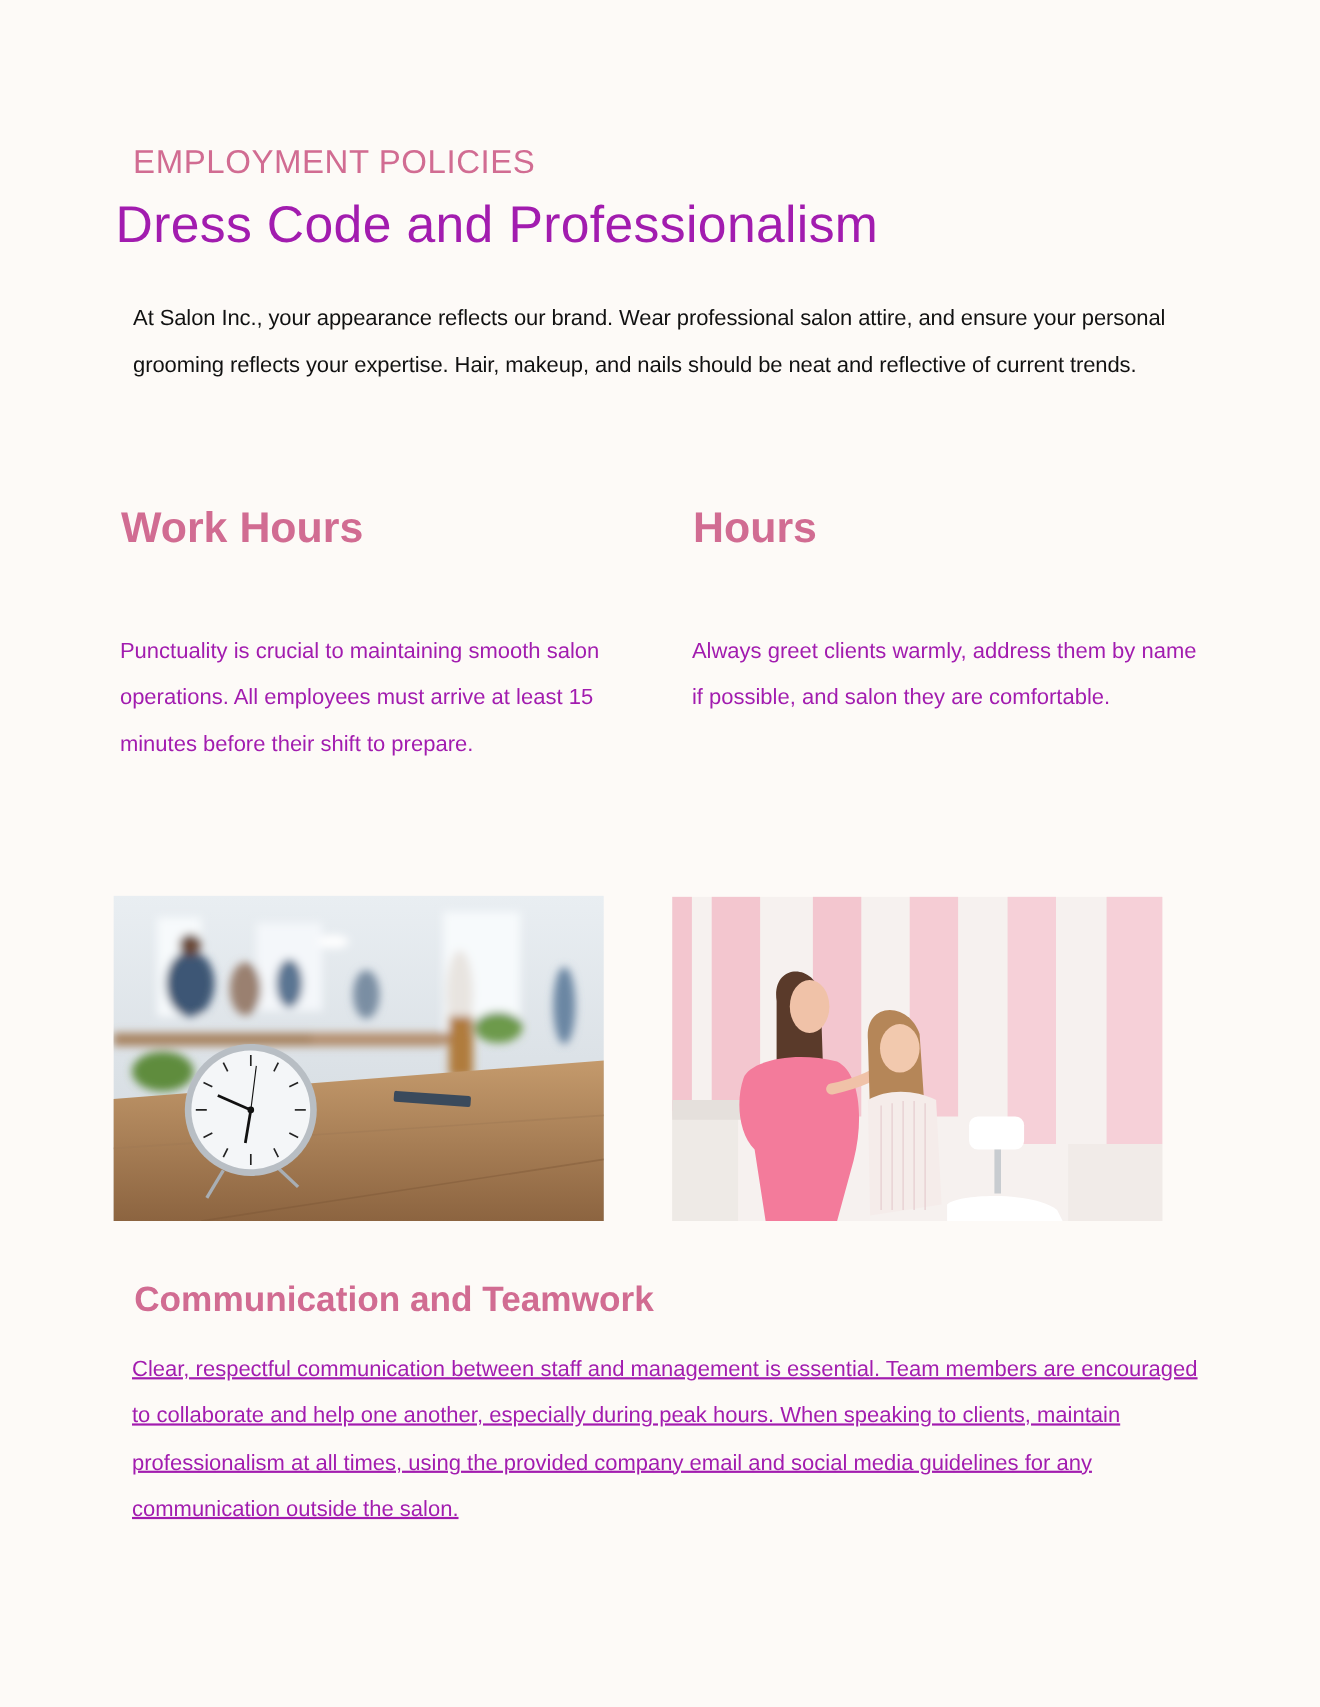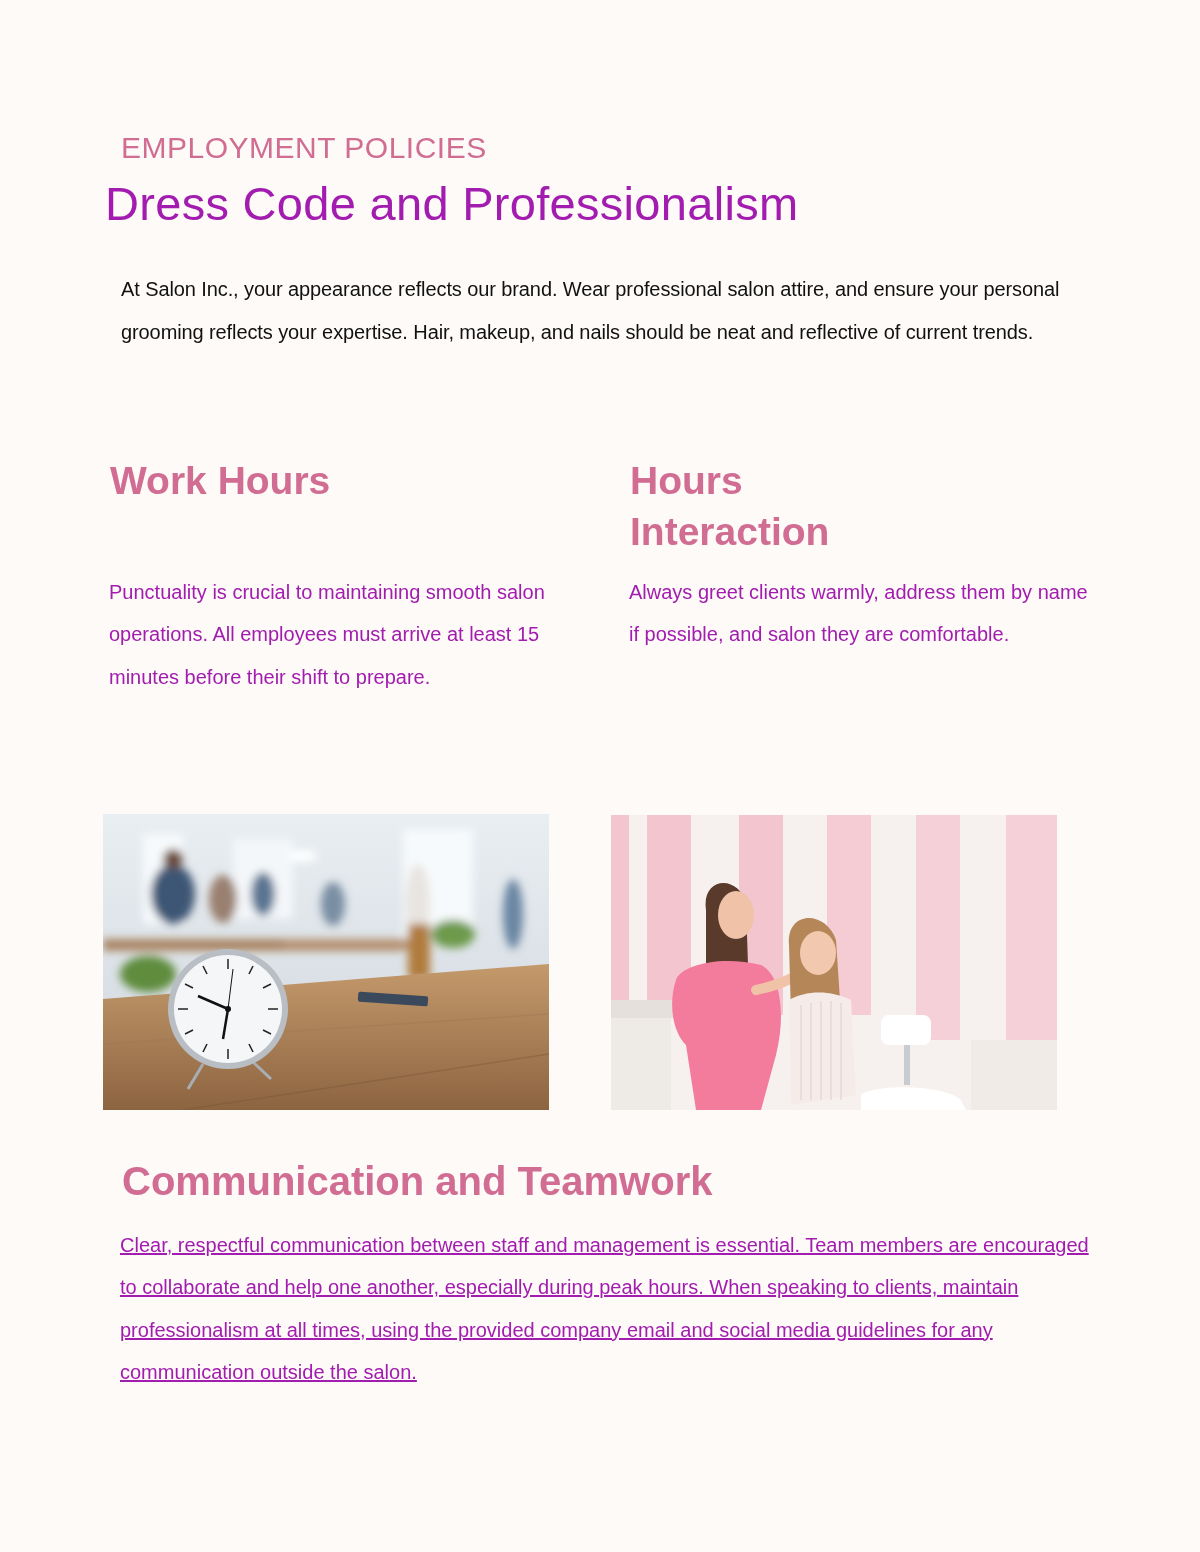--- a/index.html
+++ b/index.html
@@ -35,38 +35,37 @@
   .work-title { left: 110px; top: 452px; width: 460px; }
   .client-title { left: 630px; top: 455px; width: 440px; line-height: 51px; }
   .body-text {
     font-size: 20px; line-height: 42.3px; color: #a21caf; margin: 0;
   }
   .work-body { left: 109px; top: 571px; width: 470px; }
   .client-body { left: 629px; top: 571px; width: 470px; }
   .photo { overflow: hidden; }
   .photo1 { left: 103px; top: 814px; width: 446px; height: 296px; }
   .photo2 { left: 611px; top: 815px; width: 446px; height: 295px; }
-  .comm-title { left: 122px; top: 1153px; width: 900px; font-size: 40px; line-height: 56px; }
+  .comm-title { left: 122px; top: 1153px; width: 900px; font-size: 32px; line-height: 56px; }
   .comm-body { left: 120px; top: 1224px; width: 980px; text-decoration: underline; }
 </style>
 </head>
 <body>
 
 <div class="abs serif eyebrow">EMPLOYMENT POLICIES</div>
 <h1 class="abs serif page-title">Dress Code and Professionalism</h1>
 <p class="abs intro">At Salon Inc., your appearance reflects our brand. Wear professional salon attire, and ensure your personal grooming reflects your expertise. Hair, makeup, and nails should be neat and reflective of current trends.</p>
 
 <h2 class="abs serif h2 work-title">
   <span>Work Hours</span><br>
 </h2>
 <p class="abs body-text work-body">Punctuality is crucial to maintaining smooth salon operations. All employees must arrive at least 15 minutes before their shift to prepare.</p>
 
 <h2 class="abs serif h2 client-title">
   <span>Hours</span><br>
-  <span>Interaction</span>
 </h2>
 <p class="abs body-text client-body">Always greet clients warmly, address them by name if possible, and salon they are comfortable.</p>
 
 <div class="abs photo photo1">
   <svg width="446" height="296" viewBox="0 0 446 296">
     <defs>
       <linearGradient id="wall" x1="0" y1="0" x2="0" y2="1">
         <stop offset="0" stop-color="#e9eef2"></stop>
         <stop offset="1" stop-color="#cfd6dc"></stop>
       </linearGradient>

